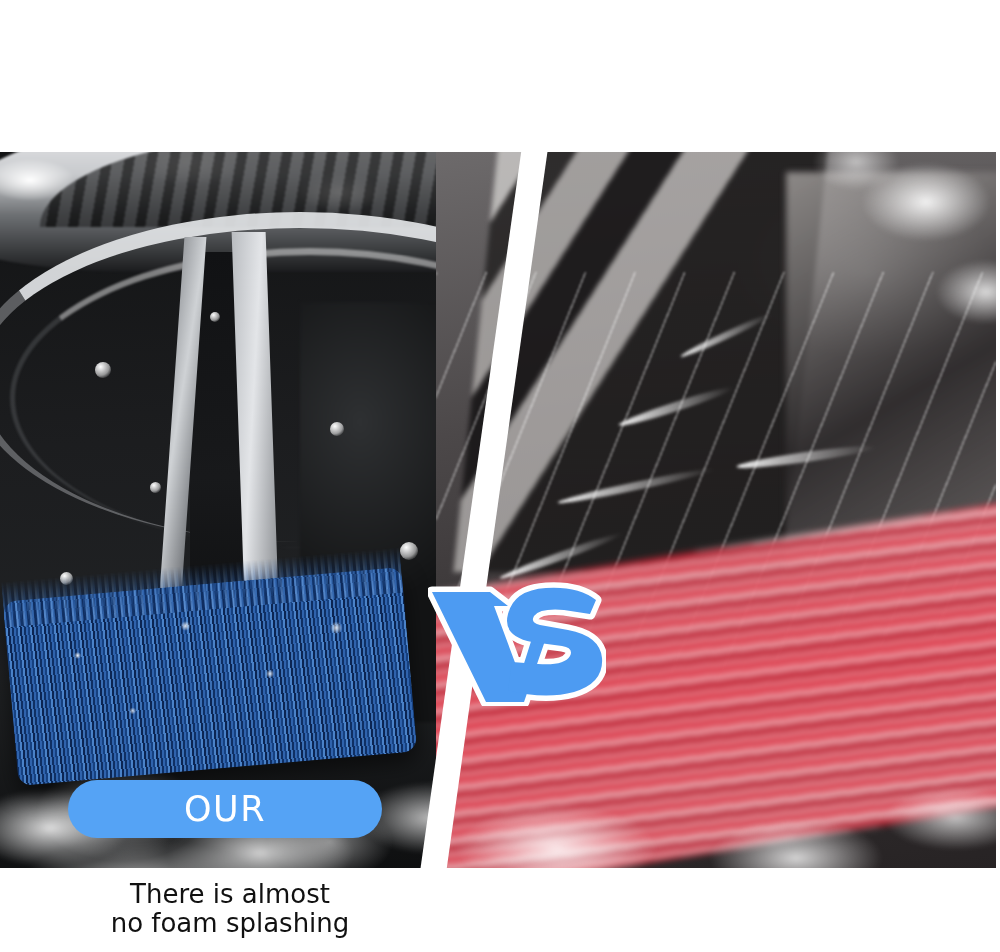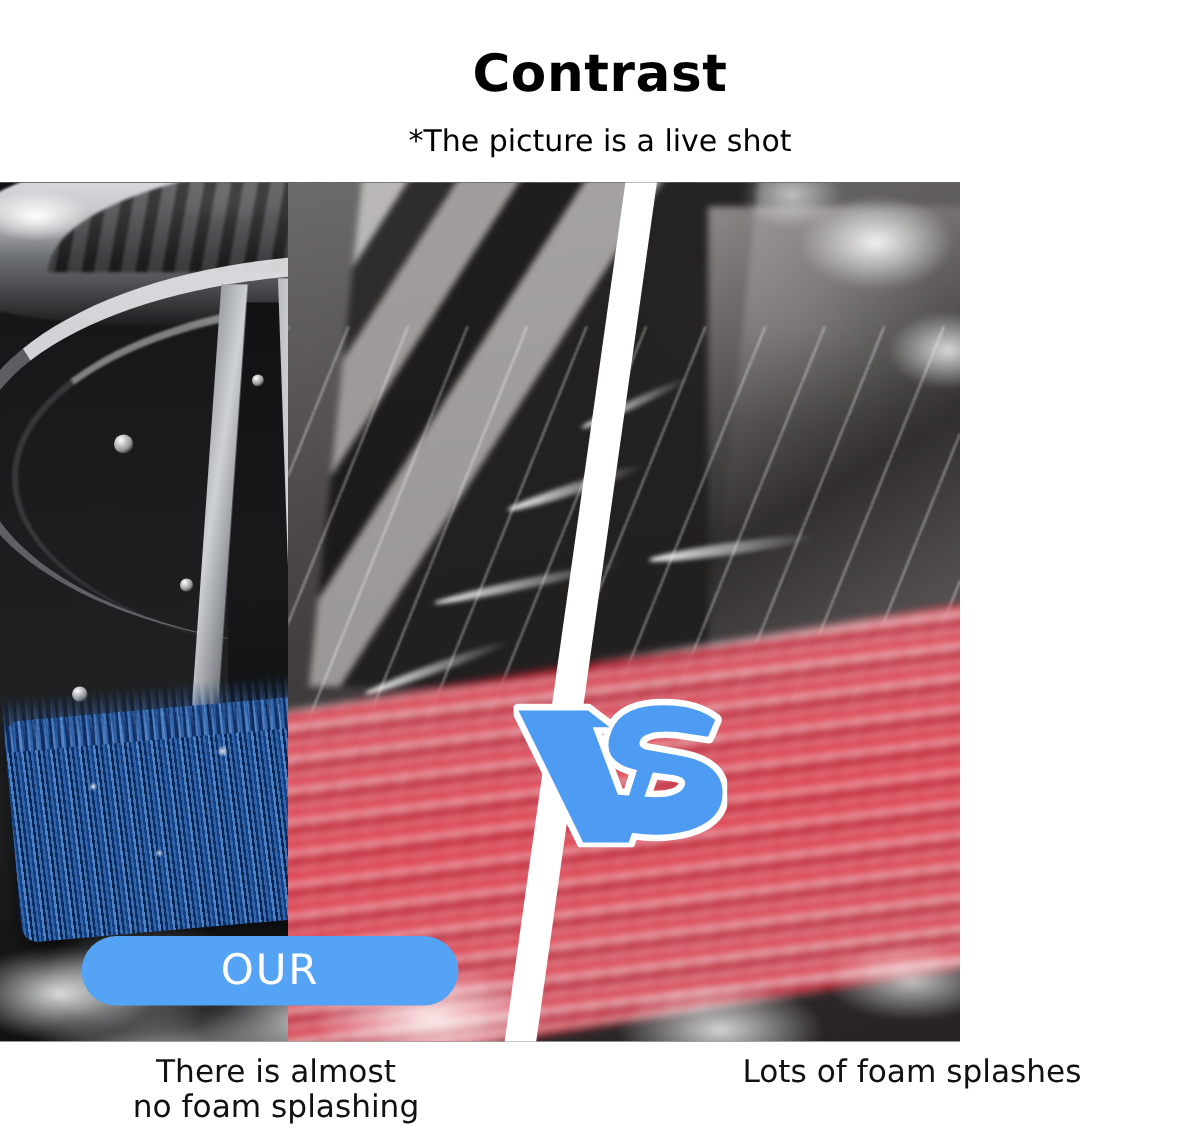--- a/index.html
+++ b/index.html
@@ -49,24 +49,24 @@
     font-weight: normal;
     color: #000000;
     line-height: 32px;
   }
 
   
   .compare {
     position: absolute;
     left: 0;
     top: 152px;
-    width: 800px;
+    width: 996px;
     height: 716px;
     overflow: hidden;
-    background: #000000;
+    background: #ef4444;
   }
 
   
   .photo-left {
     position: absolute;
     left: 0;
     top: 0;
     width: 580px;
     height: 716px;
     overflow: hidden;
@@ -349,24 +349,20 @@
     white-space: pre-line;
   }
   .caption-left  { left: 45px;  top: 12px; width: 370px; }
   .caption-right { left: 560px; top: 12px; width: 400px; }
 </style>
 </head>
 <body>
 
 <div class="page">
 
-  <div class="header">
-    <div class="title">Contrast</div>
-    <div class="subtitle">*The picture is a live shot</div>
-  </div>
 
   <div class="compare">
 
     <div class="photo-left">
       <div class="tyre-foam"></div>
       <div class="tyre-tread"></div>
       <div class="rim-arc"></div>
       <div class="rim-arc2"></div>
       <div class="hub-dark"></div>
       <div class="spoke-gap"></div>
@@ -418,16 +414,15 @@
     <div class="pill pill-our">
       <span>OUR</span>
     </div>
 
 
   </div>
 
   <div class="captions">
     <div class="caption caption-left">There is almost
 no foam splashing</div>
-    <div class="caption caption-right">Lots of foam splashes</div>
   </div>
 
 </div>
 
 </body></html>

